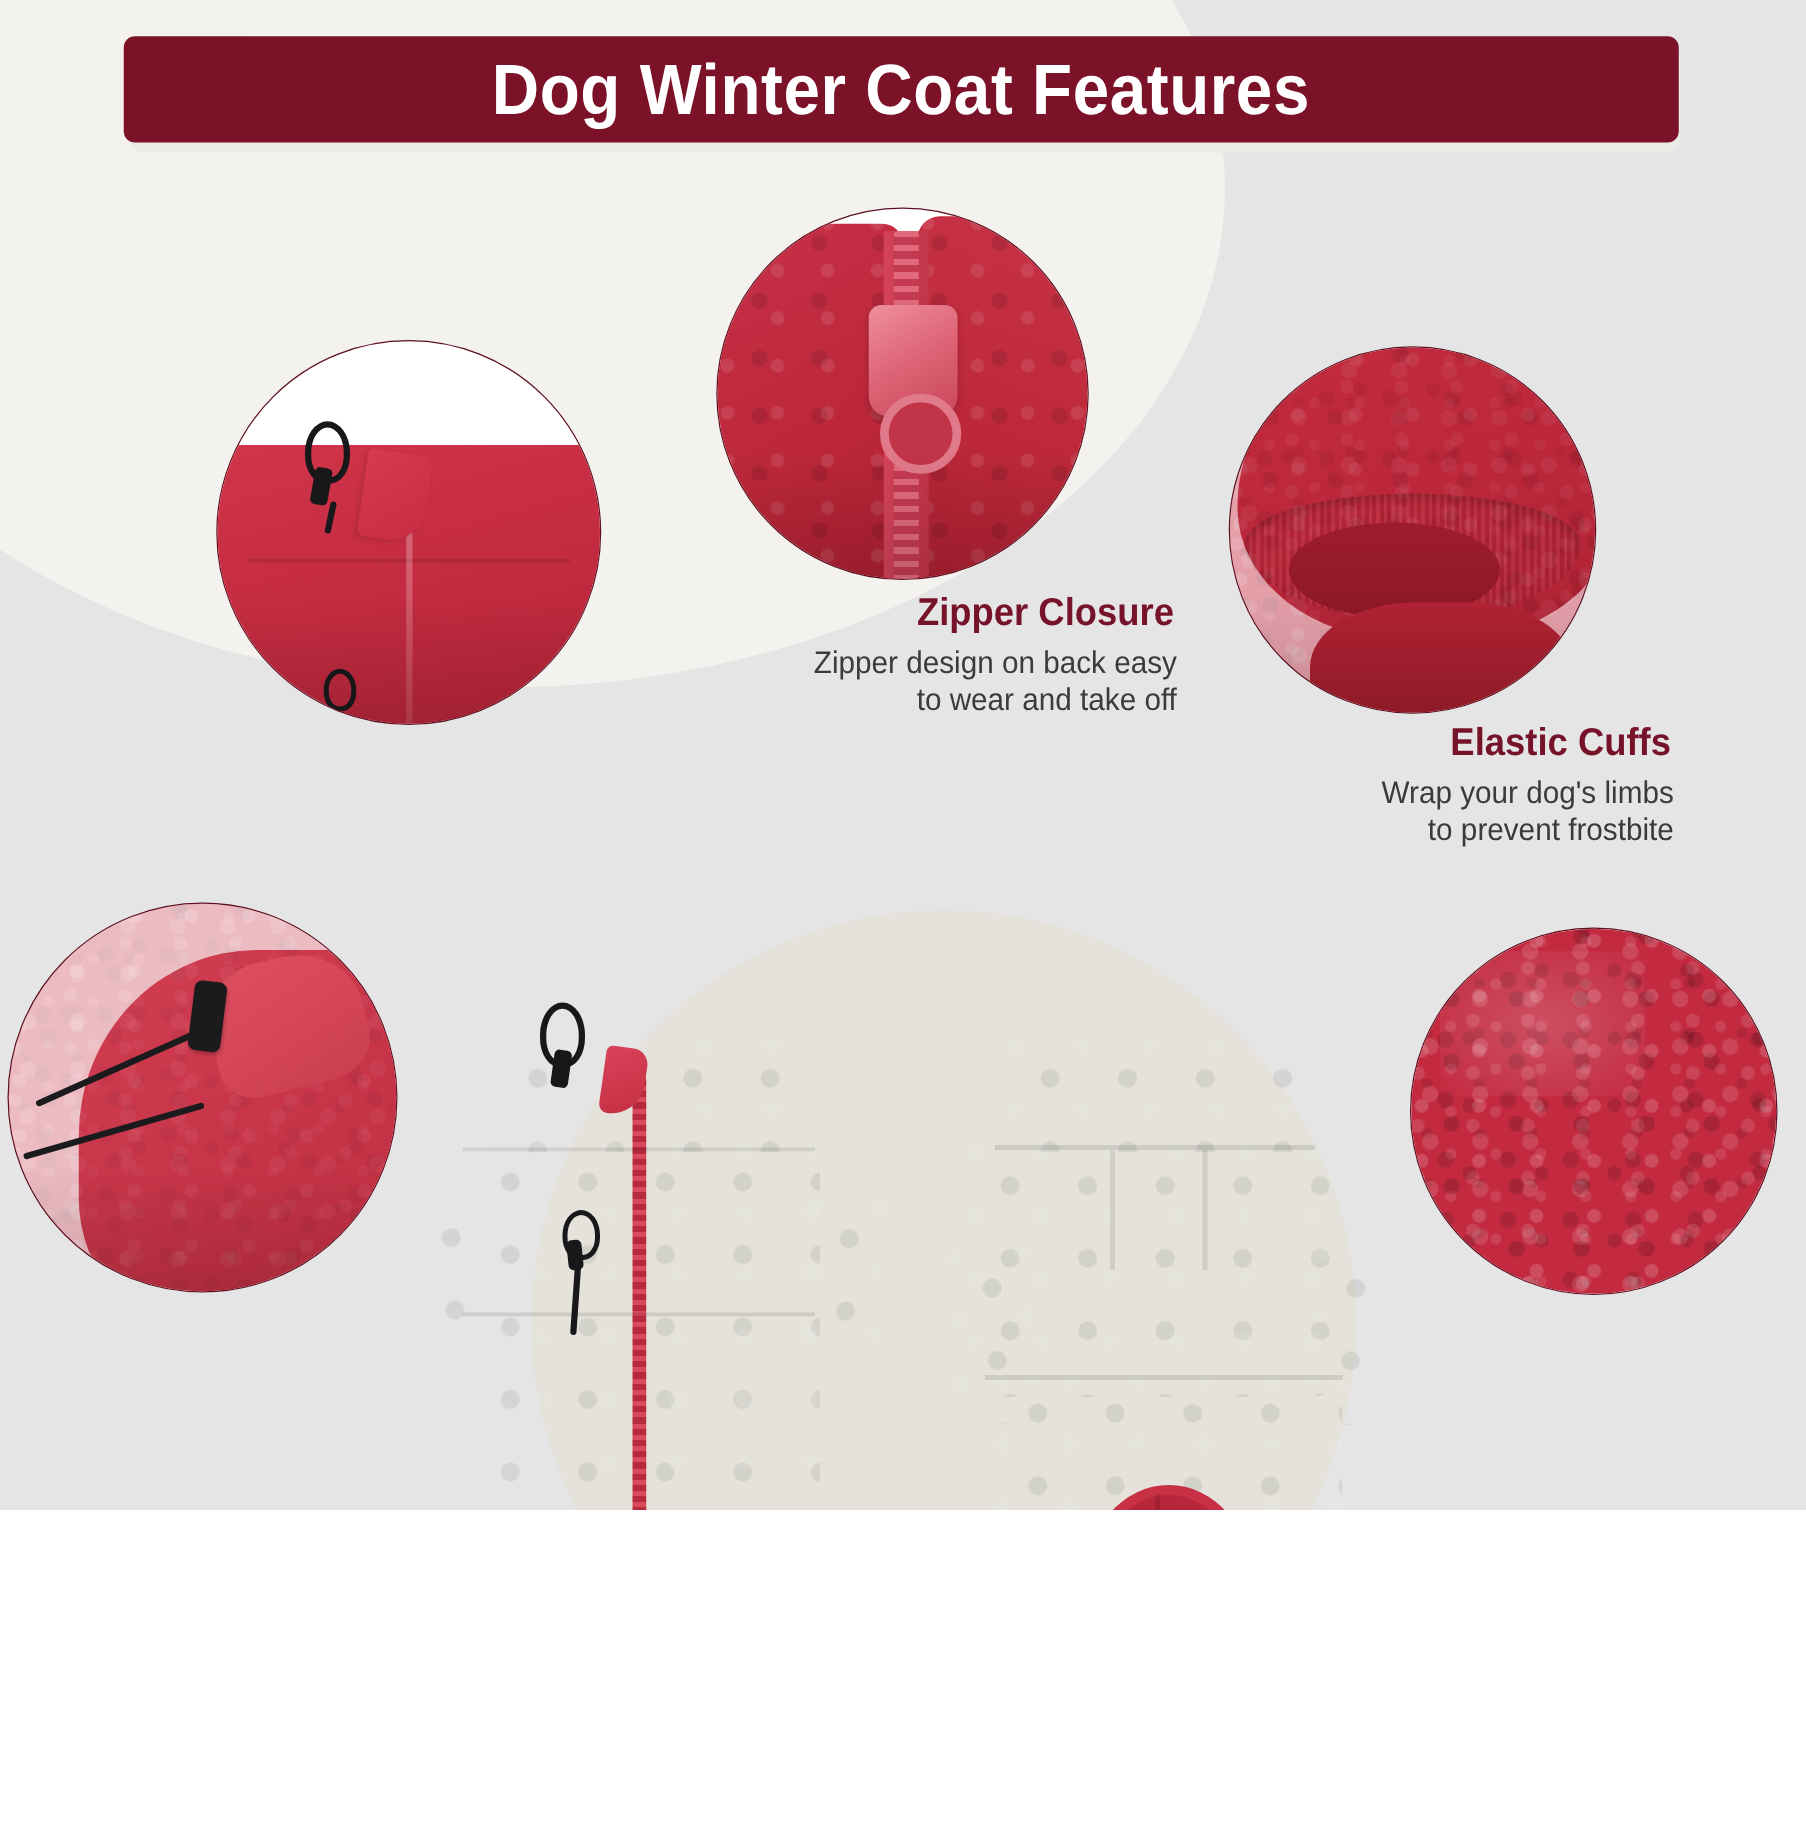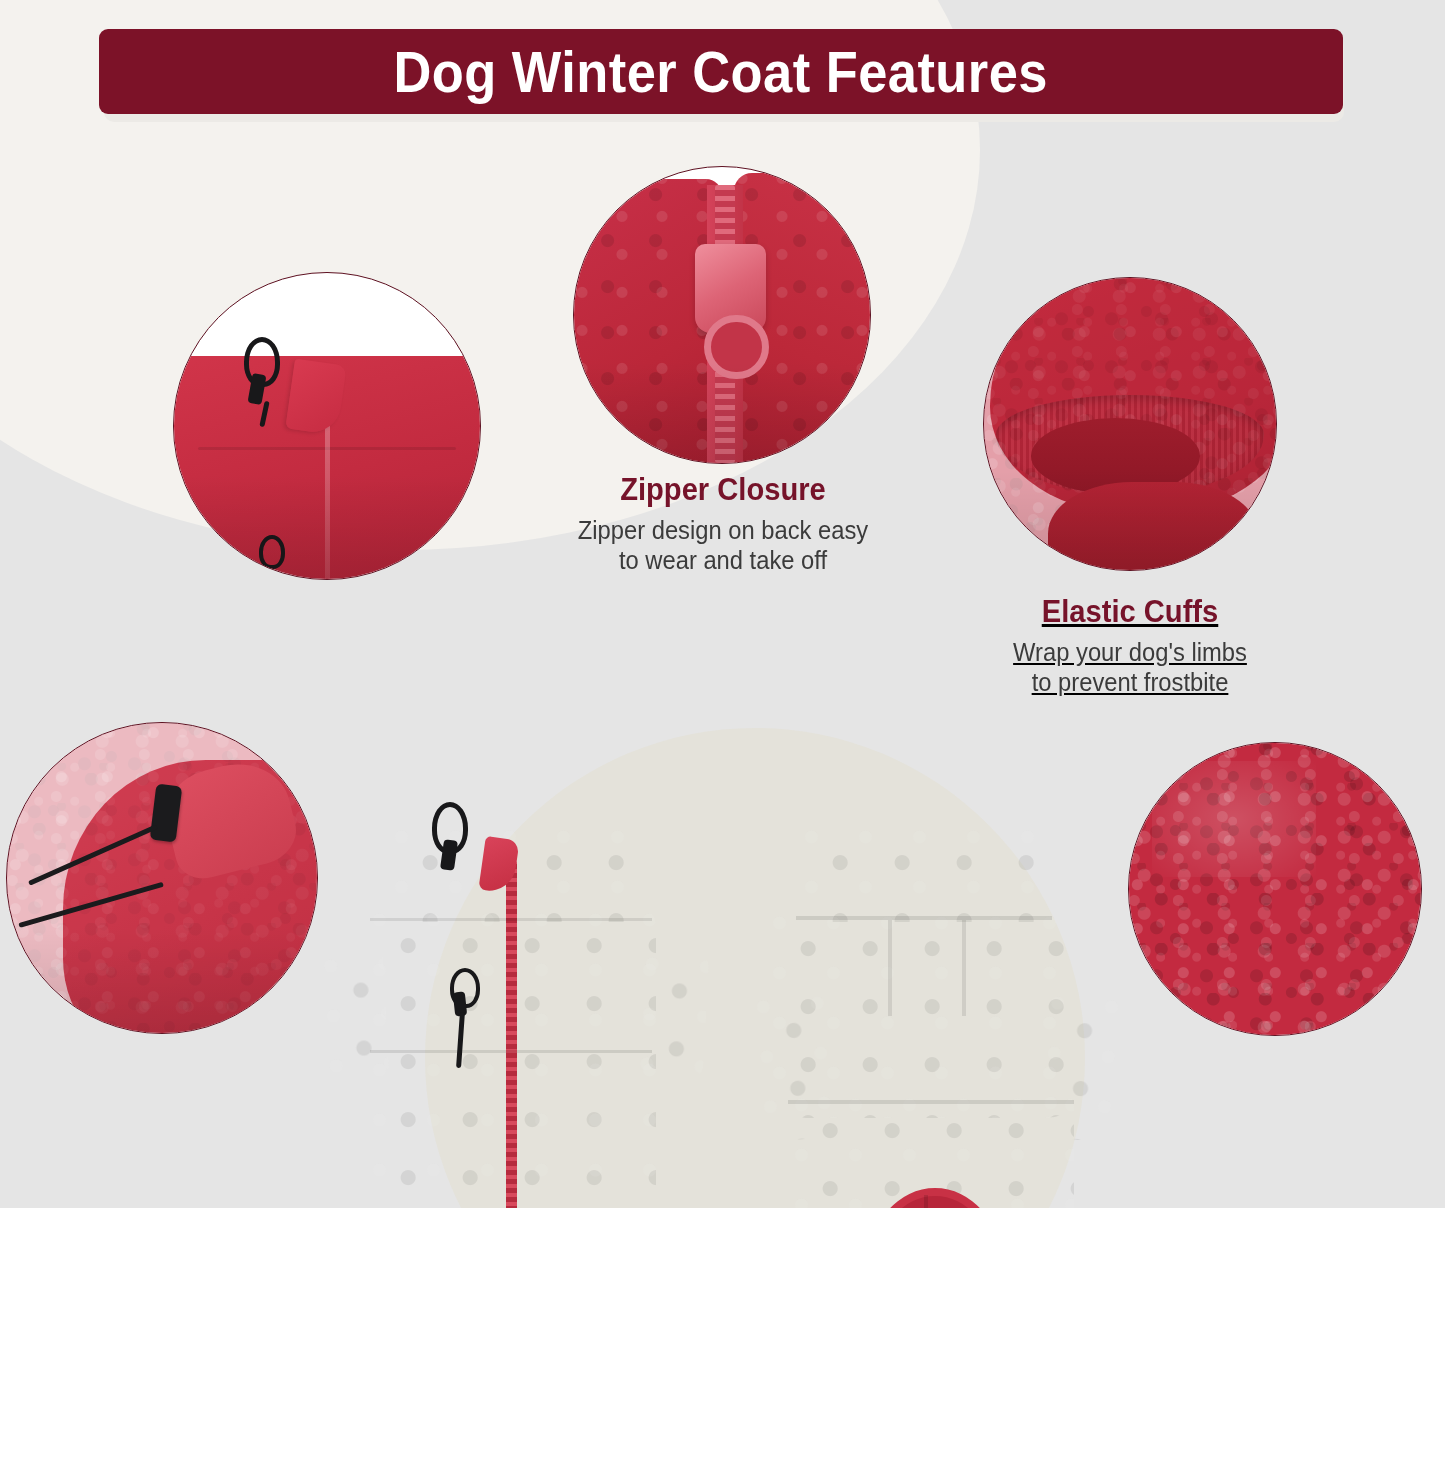--- a/index.html
+++ b/index.html
@@ -71,21 +71,21 @@
     letter-spacing: 0.5px;
     font-family: "Liberation Sans", sans-serif;
     transform: scaleX(0.92);
     white-space: nowrap;
   }
 
   
   .feature {
     position: absolute;
     z-index: 3;
-    text-align: center;
+    text-align: right;
   }
   .feature-title {
     color: #76132a;
     font-weight: bold;
     font-size: 31px;
     line-height: 1.15;
     margin: 0 0 7px 0;
     transform: scaleX(0.94);
   }
   .feature-desc {
@@ -402,21 +402,21 @@
   </div>
 
   <div class="photo-circle" style="left:983px; top:277px; width:292px; height:292px;">
     <div class="cuff-sleeve"></div>
     <div class="tex-fleece" style="opacity:0.45;"></div>
     <div class="cuff-band"></div>
     <div class="cuff-inner"></div>
     <div class="cuff-lower"></div>
     <div class="soft-shadow-bottom"></div>
   </div>
-  <div class="feature" style="left:910px; top:594px; width:440px;text-decoration:underline;">
+  <div class="feature" style="left:910px; top:576px; width:440px;">
     <div class="feature-title">Elastic Cuffs</div>
     <div class="feature-desc">Wrap your dog's limbs
 to prevent frostbite</div>
   </div>
 
   <div class="photo-circle" style="left:6px; top:722px; width:310px; height:310px;">
     <div class="buckle-fabric"></div>
     <div class="tex-fleece" style="opacity:0.32;"></div>
     <div class="buckle-fold"></div>
     <div class="buckle-lock"></div>

